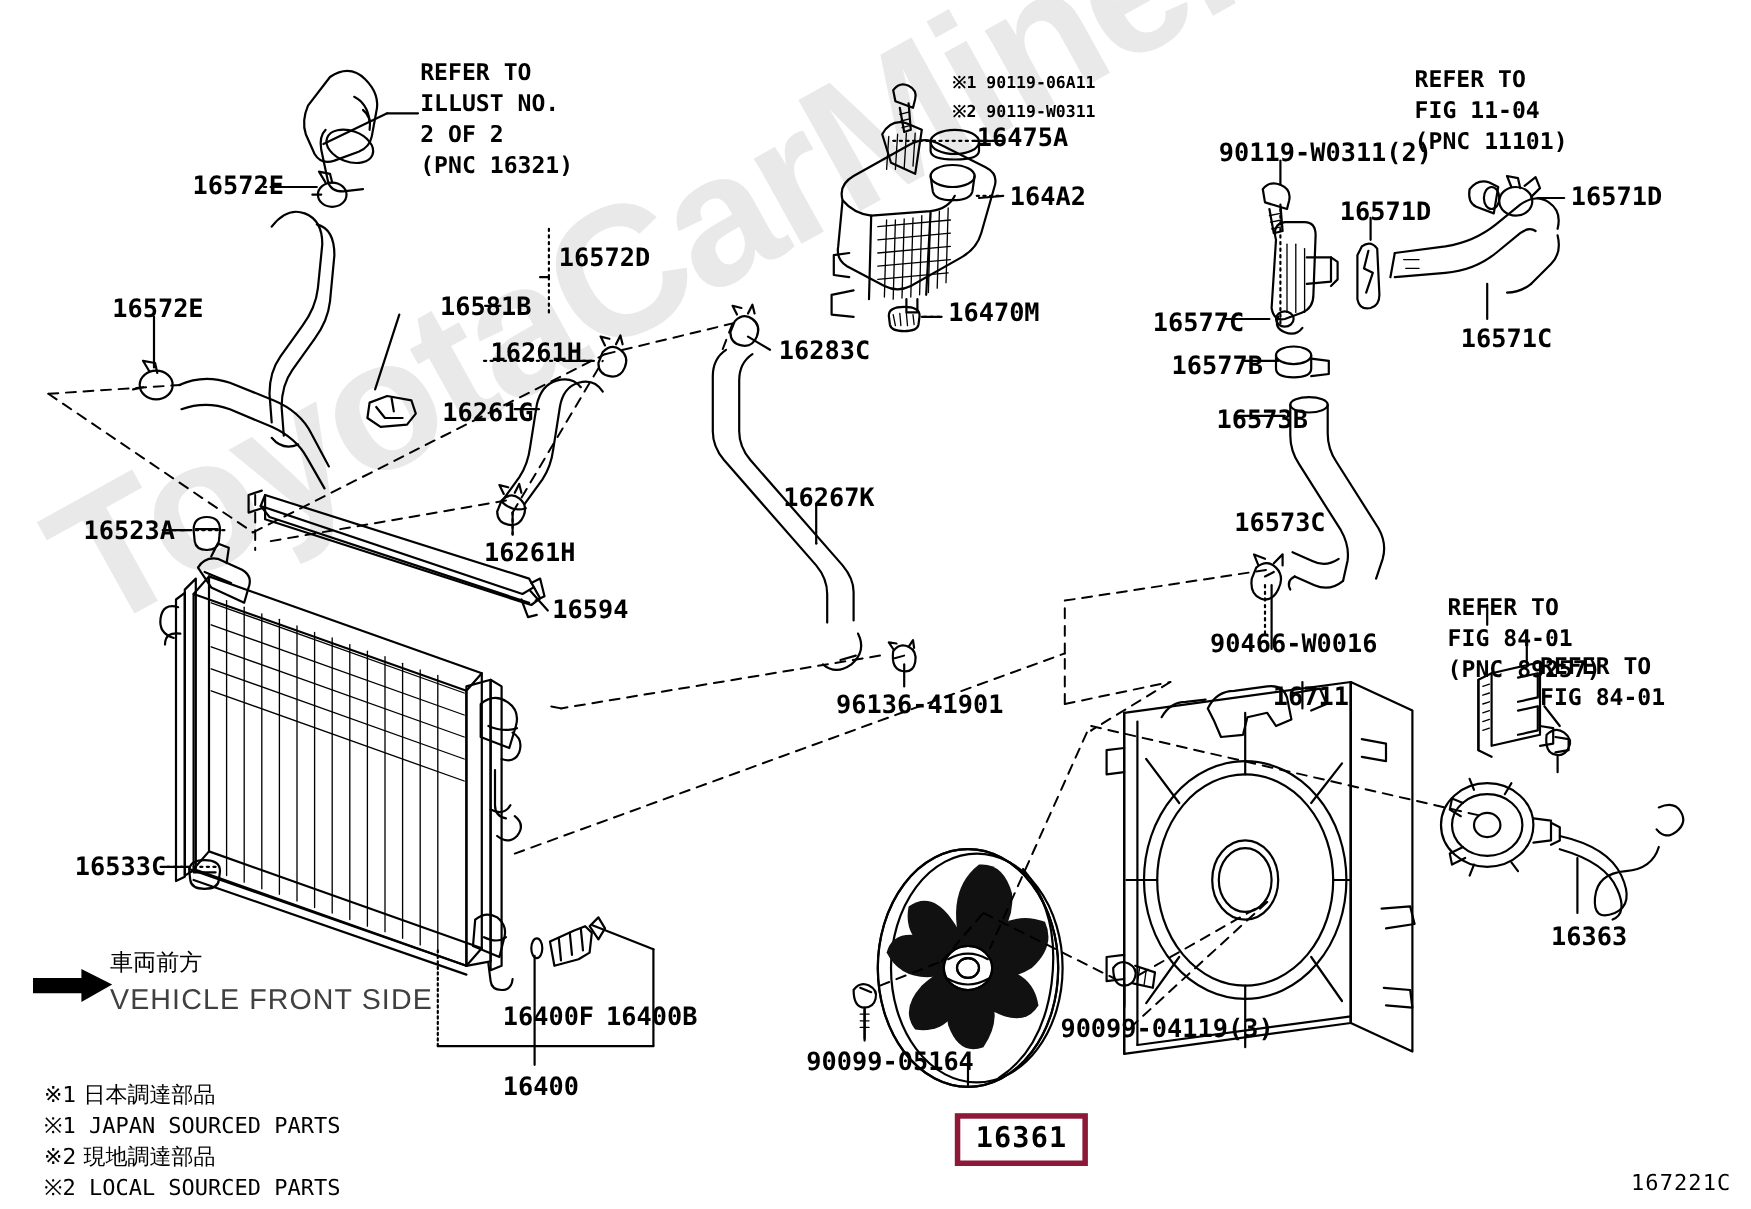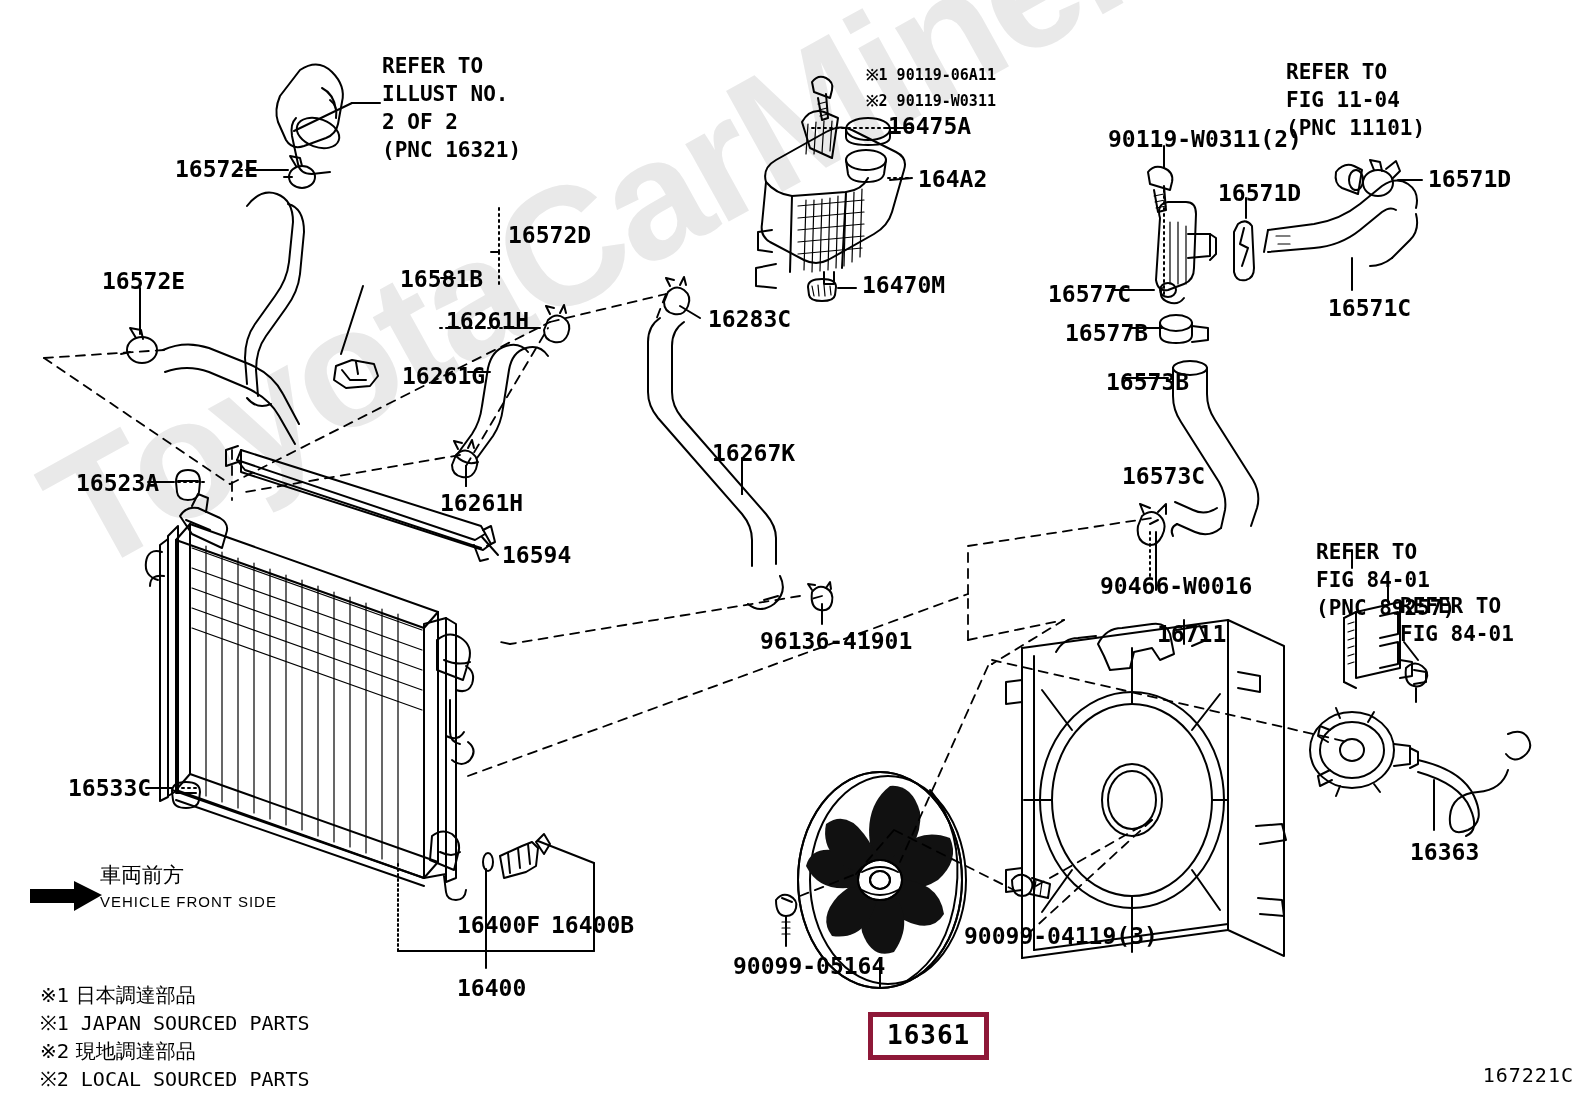--- a/index.html
+++ b/index.html
@@ -46,21 +46,21 @@
           padding:3px 14px 5px 14px;}
   .hl-box span{font-family:"DejaVu Sans Mono","Liberation Mono",monospace;
           font-size:26px;font-weight:700;color:#000;letter-spacing:1px;margin-top:12px;}
 
   .idcode{position:absolute;right:18px;bottom:12px;z-index:5;
           font-family:"DejaVu Sans Mono","Liberation Mono",monospace;
           font-size:20px;font-weight:400;color:#000;letter-spacing:1px;}
 
   .vfs-en{position:absolute;z-index:5;white-space:pre;
           font-family:"Liberation Sans",sans-serif;
-          font-size:15px;font-weight:400;letter-spacing:1px;color:#000000;}
+          font-size:26px;font-weight:400;letter-spacing:1px;color:#404040;}
 </style>
 </head>
 <body>
 
 <div id="diagram">
 
   <div class="watermark">
     <div class="wm-text">ToyotaCarMine.ru</div>
   </div>
 

